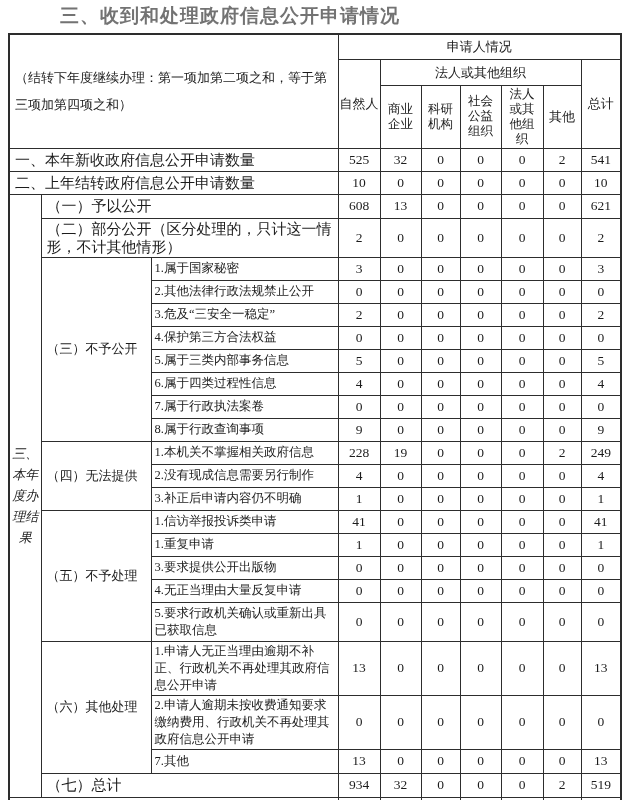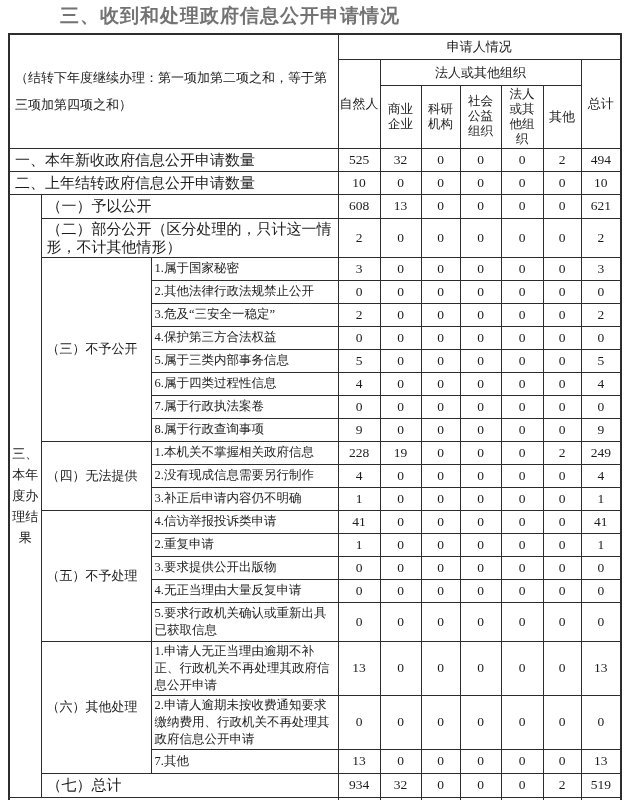--- a/index.html
+++ b/index.html
@@ -78,20 +78,21 @@
     font-size: 13.5px;
     padding: 0;
   }
   .vlabel {
     font-size: 13px;
     line-height: 21px;
     text-align: center;
     vertical-align: middle;
     padding: 0 2px;
     word-break: break-all;
+    font-style: italic;
   }
   tr.h23 { height: 23px; }
   tr.h24 { height: 24px; }
   tr.h39 { height: 39px; }
   tr.h54 { height: 54px; }
   tr.hh1 { height: 25px; }
   tr.hh2 { height: 26px; }
   tr.hh3 { height: 45px; }
 </style>
 </head>
@@ -133,21 +134,21 @@
     </tr>
 
     <tr class="h23">
       <td class="lbl" colspan="3">一、本年新收政府信息公开申请数量</td>
       <td class="num">525</td>
       <td class="num">32</td>
       <td class="num">0</td>
       <td class="num">0</td>
       <td class="num">0</td>
       <td class="num">2</td>
-      <td class="num">494</td>
+      <td class="num">541</td>
     </tr>
 
     <tr class="h23">
       <td class="lbl" colspan="3">二、上年结转政府信息公开申请数量</td>
       <td class="num">10</td>
       <td class="num">0</td>
       <td class="num">0</td>
       <td class="num">0</td>
       <td class="num">0</td>
       <td class="num">0</td>
@@ -286,31 +287,31 @@
       <td class="num">0</td>
       <td class="num">0</td>
       <td class="num">0</td>
       <td class="num">0</td>
       <td class="num">0</td>
       <td class="num">1</td>
     </tr>
 
     <tr class="h23">
       <td class="glbl" rowspan="5">（五）不予处理</td>
-      <td class="ilbl">4.信访举报投诉类申请</td>
+      <td class="ilbl">1.信访举报投诉类申请</td>
       <td class="num">41</td>
       <td class="num">0</td>
       <td class="num">0</td>
       <td class="num">0</td>
       <td class="num">0</td>
       <td class="num">0</td>
       <td class="num">41</td>
     </tr>
     <tr class="h23">
-      <td class="ilbl">2.重复申请</td>
+      <td class="ilbl">1.重复申请</td>
       <td class="num">1</td>
       <td class="num">0</td>
       <td class="num">0</td>
       <td class="num">0</td>
       <td class="num">0</td>
       <td class="num">0</td>
       <td class="num">1</td>
     </tr>
     <tr class="h23">
       <td class="ilbl">3.要求提供公开出版物</td>

